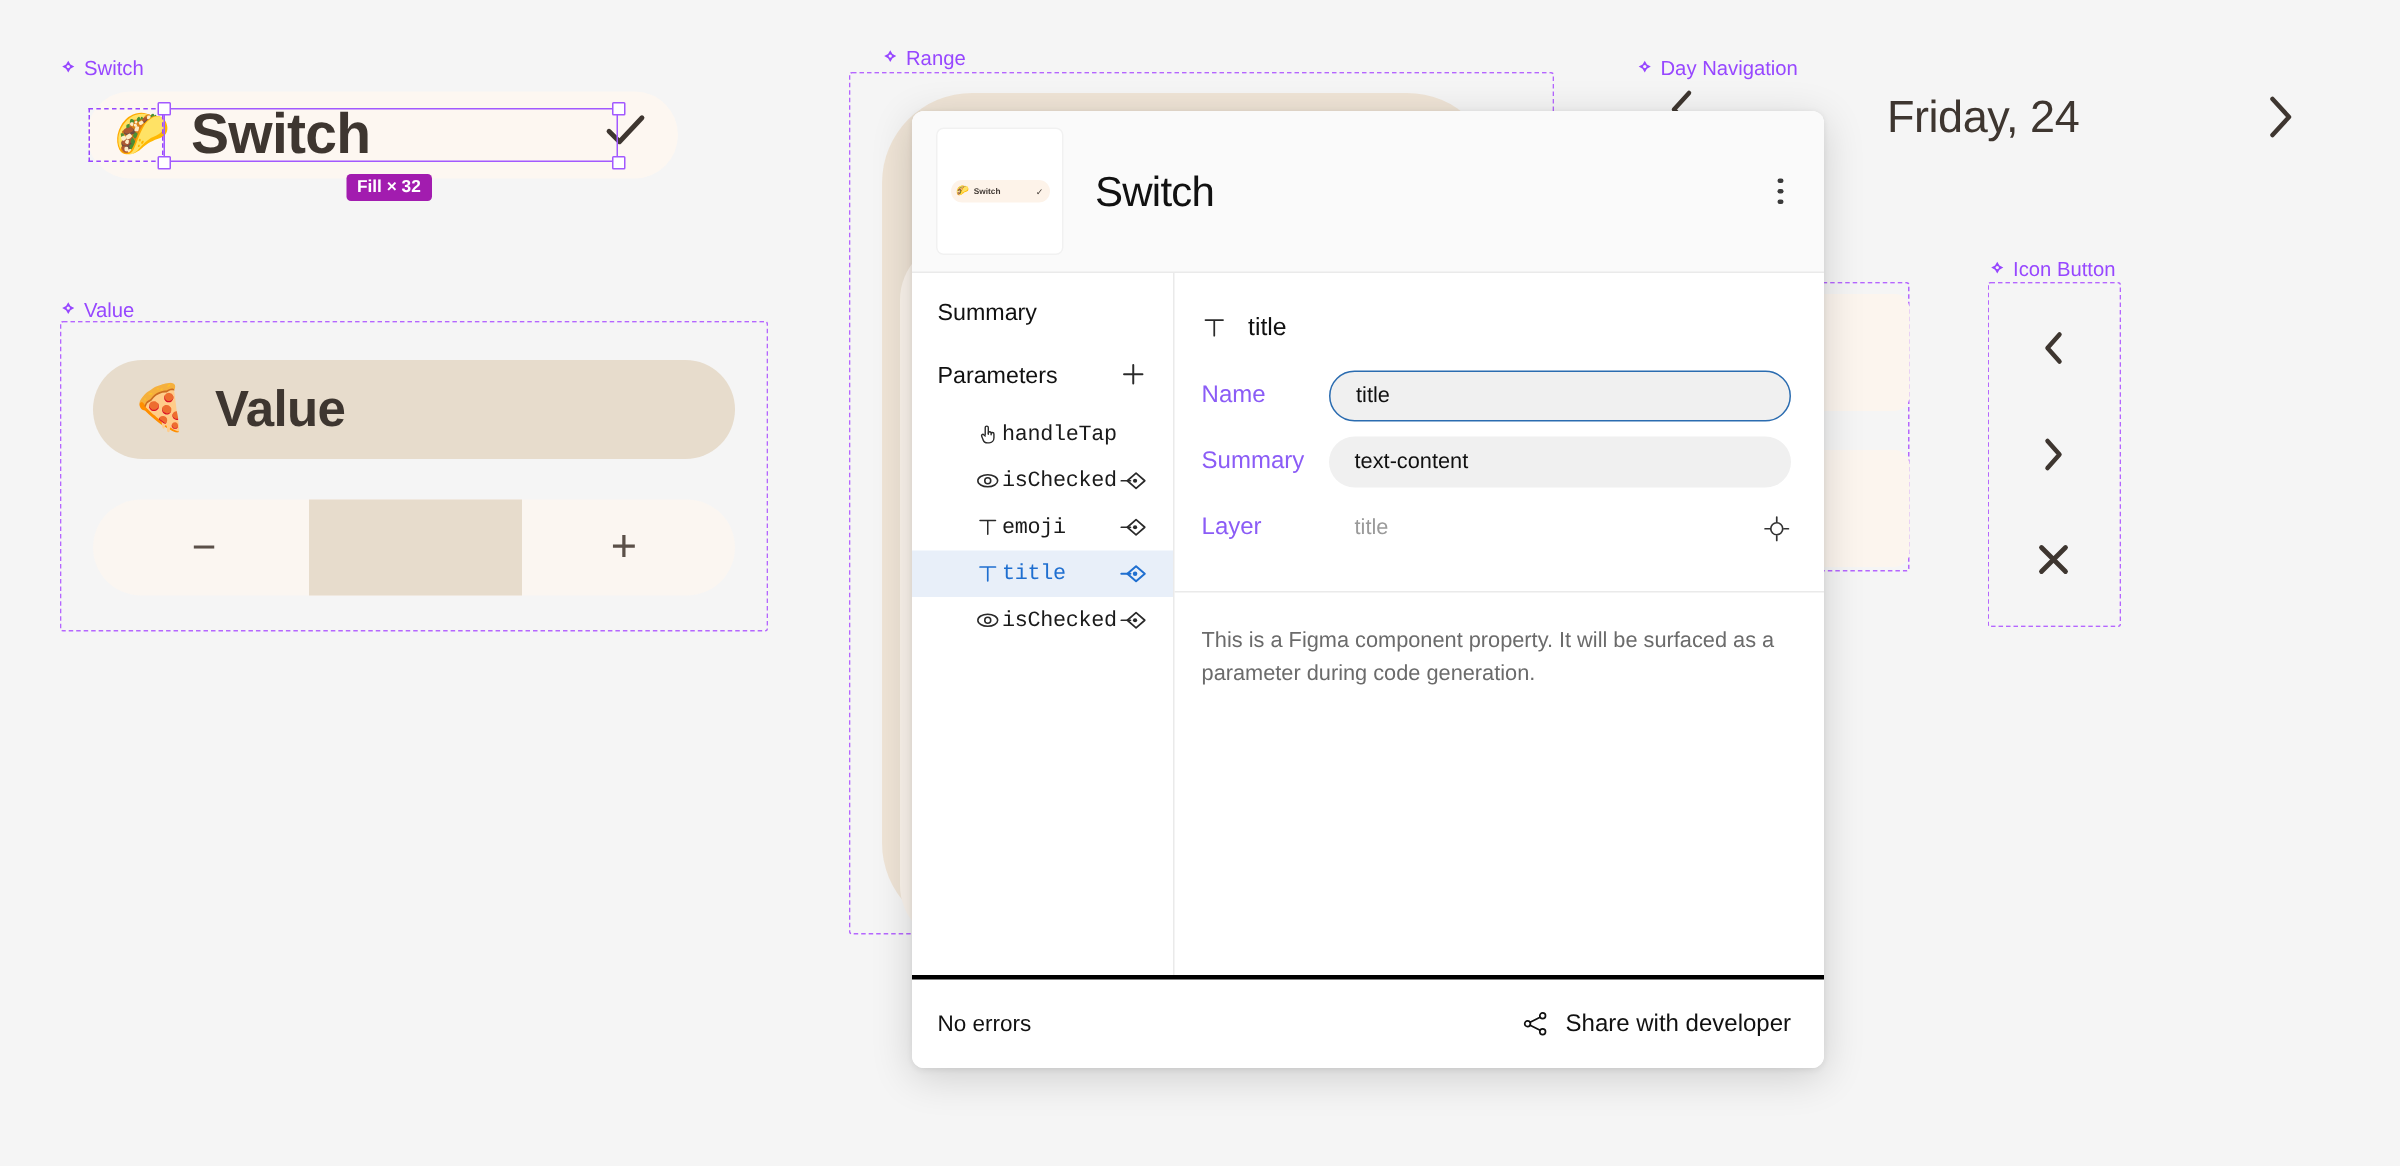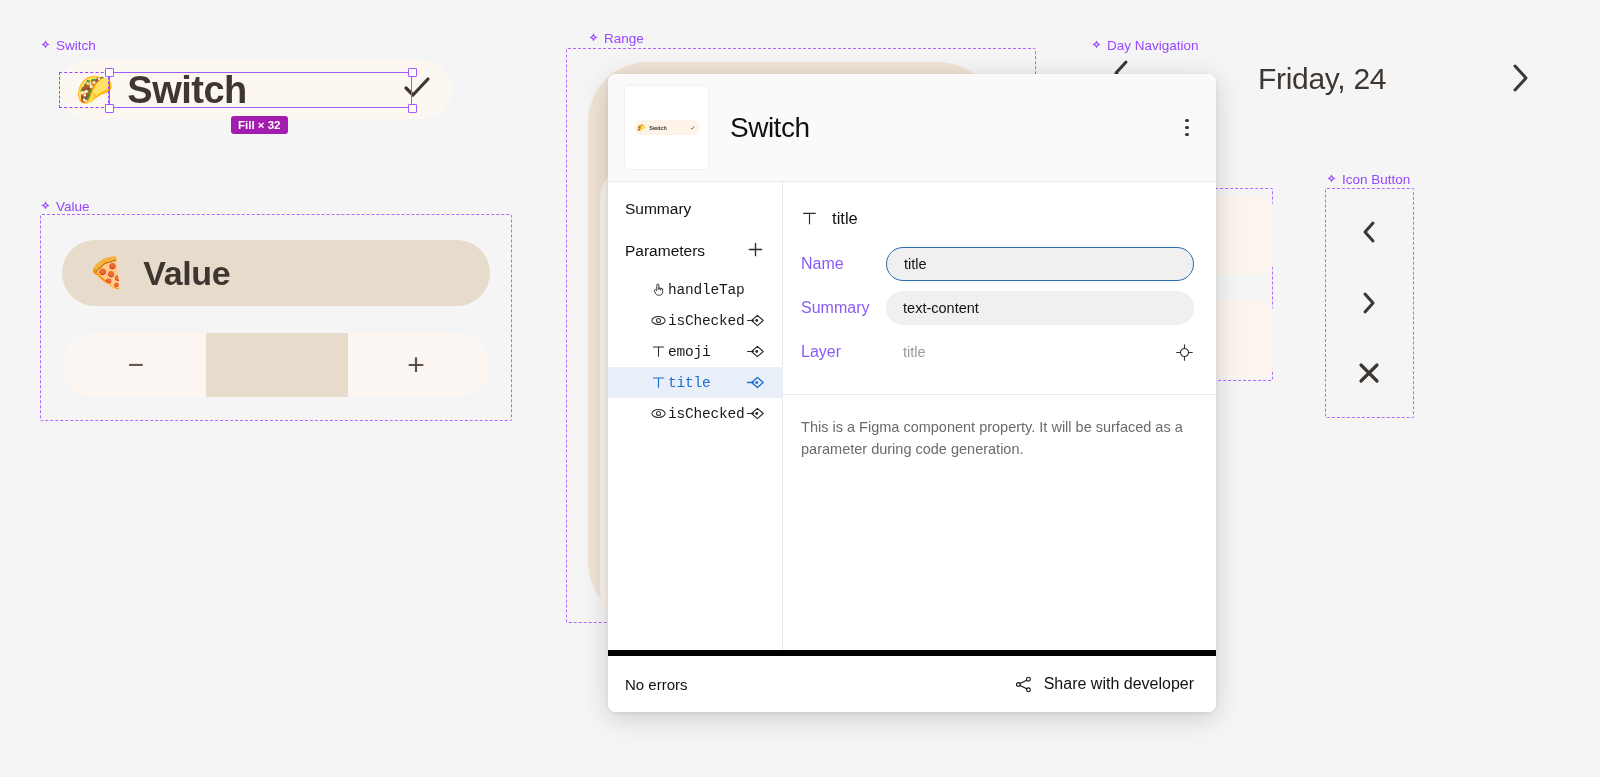--- a/index.html
+++ b/index.html
@@ -235,21 +235,21 @@
     flex: 1 1 auto; font-size: 14.5px; color: #9A9A9A; padding-left: 17px;
     display: flex; align-items: center;
   }
   #layer-target { margin-left: auto; color: #333; display: flex; align-items: center; cursor: pointer; }
   #detail-divider { border-top: 1px solid #EAEAEA; }
   #detail-desc {
     padding: 21px 28px 0 18px; font-size: 14.5px; line-height: 1.55; color: #6B6B6B;
   }
 
   #relay-footer {
-    height: 62px; border-top: 6px solid #000000;
+    height: 62px; border-top: 3px solid #000000;
     display: flex; align-items: center; padding: 0 22px 0 17px;
     flex: 0 0 62px; background: #fff;
   }
   #no-errors { font-size: 15px; color: #111; }
   #share-btn {
     margin-left: auto; display: flex; align-items: center; gap: 11px;
     font-size: 16px; color: #111; cursor: pointer;
   }
 </style>
 </head>

